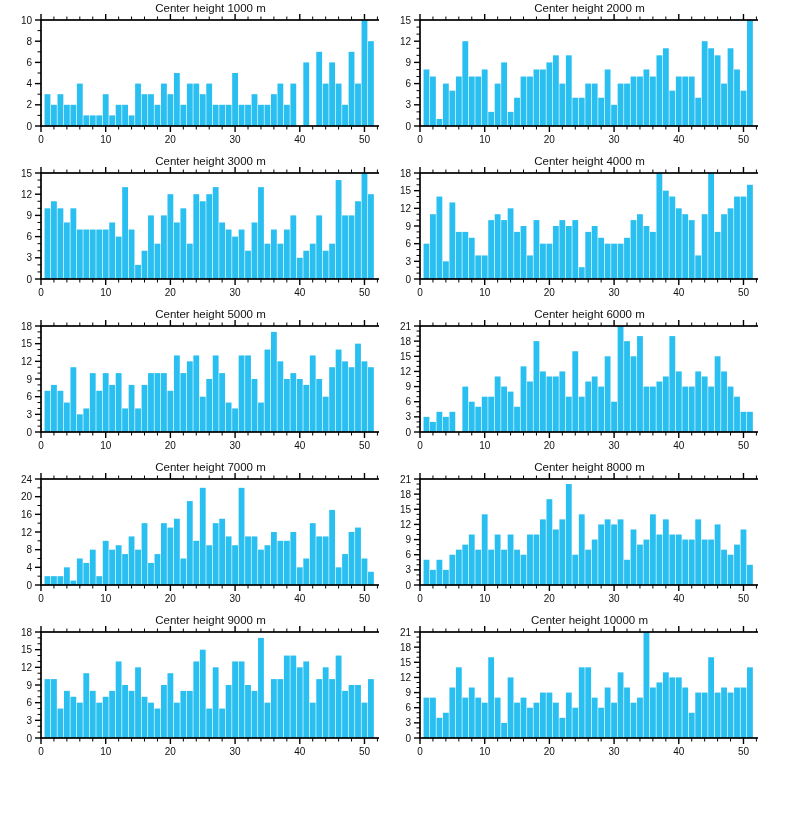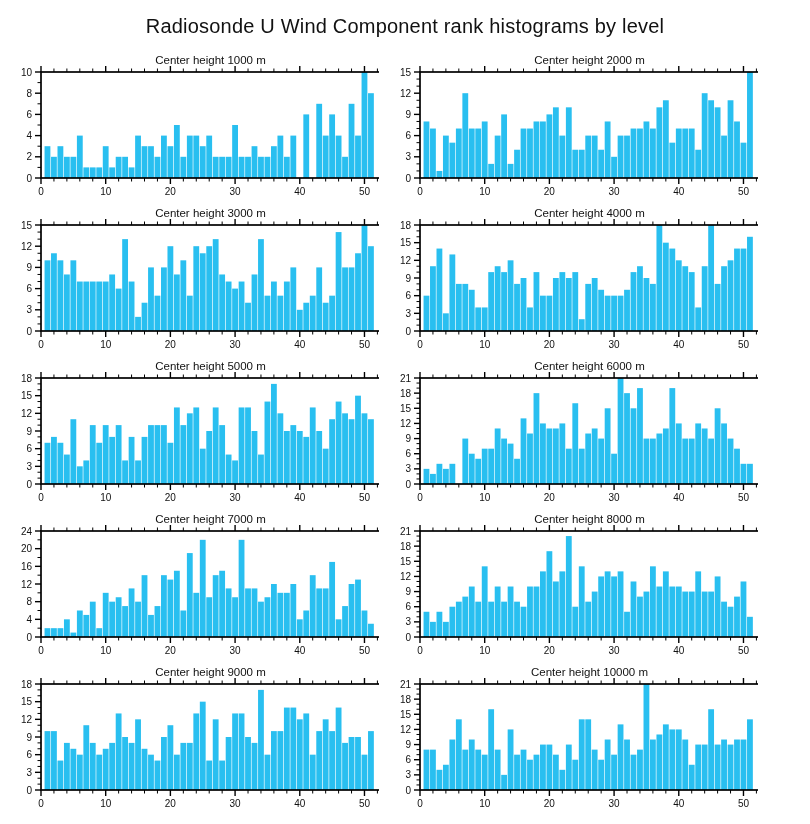--- a/index.html
+++ b/index.html
@@ -22,21 +22,20 @@
   .panel svg{display:block;}
   .panel-title{fill:#111;font-size:11.5px;text-anchor:middle;}
   .tick-label{fill:#111;font-size:10px;}
   .xlab{text-anchor:middle;}
   .ylab{text-anchor:end;}
 </style>
 </head>
 <body>
 
 <div class="figure">
-  <div class="main-title">Radiosonde U Wind Component rank histograms by level</div>
   <div class="panels">
       <div class="panel">
         <svg width="379" height="153" viewBox="0 0 379 153">
           <text x="210.5" y="12" class="panel-title">Center height 1000 m</text>
           <g>
             <rect x="44.56" y="94.20" width="5.82" height="31.80" fill="#29BFF0"></rect>
             <rect x="51.03" y="104.80" width="5.82" height="21.20" fill="#29BFF0"></rect>
             <rect x="57.50" y="94.20" width="5.82" height="31.80" fill="#29BFF0"></rect>
             <rect x="63.97" y="104.80" width="5.82" height="21.20" fill="#29BFF0"></rect>
             <rect x="70.44" y="104.80" width="5.82" height="21.20" fill="#29BFF0"></rect>

